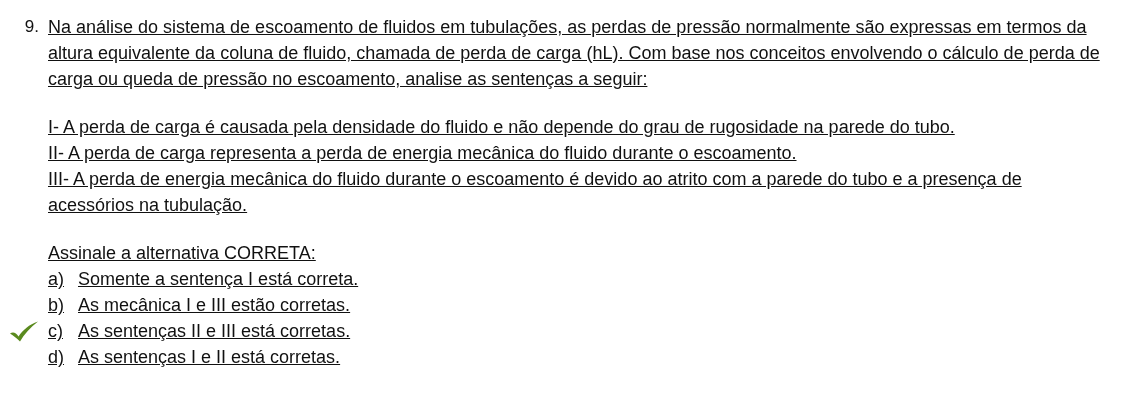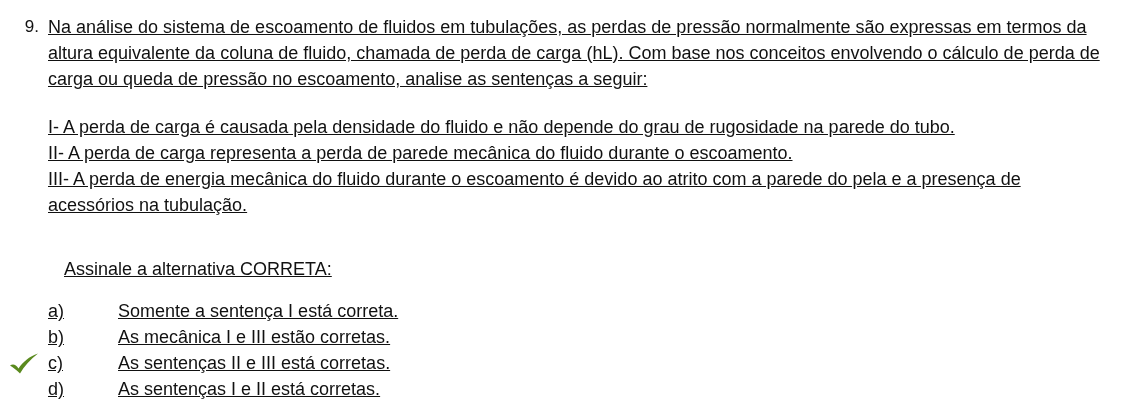--- a/index.html
+++ b/index.html
@@ -43,40 +43,39 @@
   .stem {
     margin: 0;
   }
   .spacer {
     height: 22px;
   }
   .sentences p {
     margin: 0;
   }
   .instruction {
-    margin: 16px;
+    margin: 0;
   }
   .options {
     margin: 0;
     padding: 0;
     list-style: none;
   }
   .option {
     position: relative;
     display: flex;
     align-items: flex-start;
   }
   .opt-letter {
     width: 30px;
     min-width: 30px;
     box-sizing: border-box;
   }
   .opt-text {
     flex: 1;
-    margin-left: 40px;
   }
   .check-holder {
     position: absolute;
     left: -40px;
     top: 2px;
     width: 34px;
     height: 24px;
   }
   .check-holder svg {
     display: block;
@@ -91,22 +90,22 @@
     <div class="q-number">9.</div>
 
     <div class="q-body">
 
       <p class="stem">Na análise do sistema de escoamento de fluidos em tubulações, as perdas de pressão normalmente são expressas em termos da altura equivalente da coluna de fluido, chamada de perda de carga (hL). Com base nos conceitos envolvendo o cálculo de perda de carga ou queda de pressão no escoamento, analise as sentenças a seguir:</p>
 
       <div class="spacer"></div>
 
       <div class="sentences">
         <p>I- A perda de carga é causada pela densidade do fluido e não depende do grau de rugosidade na parede do tubo.</p>
-        <p>II- A perda de carga representa a perda de parede mecânica do fluido durante o escoamento.</p>
-        <p>III- A perda de energia mecânica do fluido durante o escoamento é devido ao atrito com a parede do pela e a presença de acessórios na tubulação.</p>
+        <p>II- A perda de carga representa a perda de energia mecânica do fluido durante o escoamento.</p>
+        <p>III- A perda de energia mecânica do fluido durante o escoamento é devido ao atrito com a parede do tubo e a presença de acessórios na tubulação.</p>
       </div>
 
       <div class="spacer"></div>
 
       <p class="instruction">Assinale a alternativa CORRETA:</p>
 
       <ul class="options">
 
         <li class="option">
           <span class="opt-letter">a)</span>

